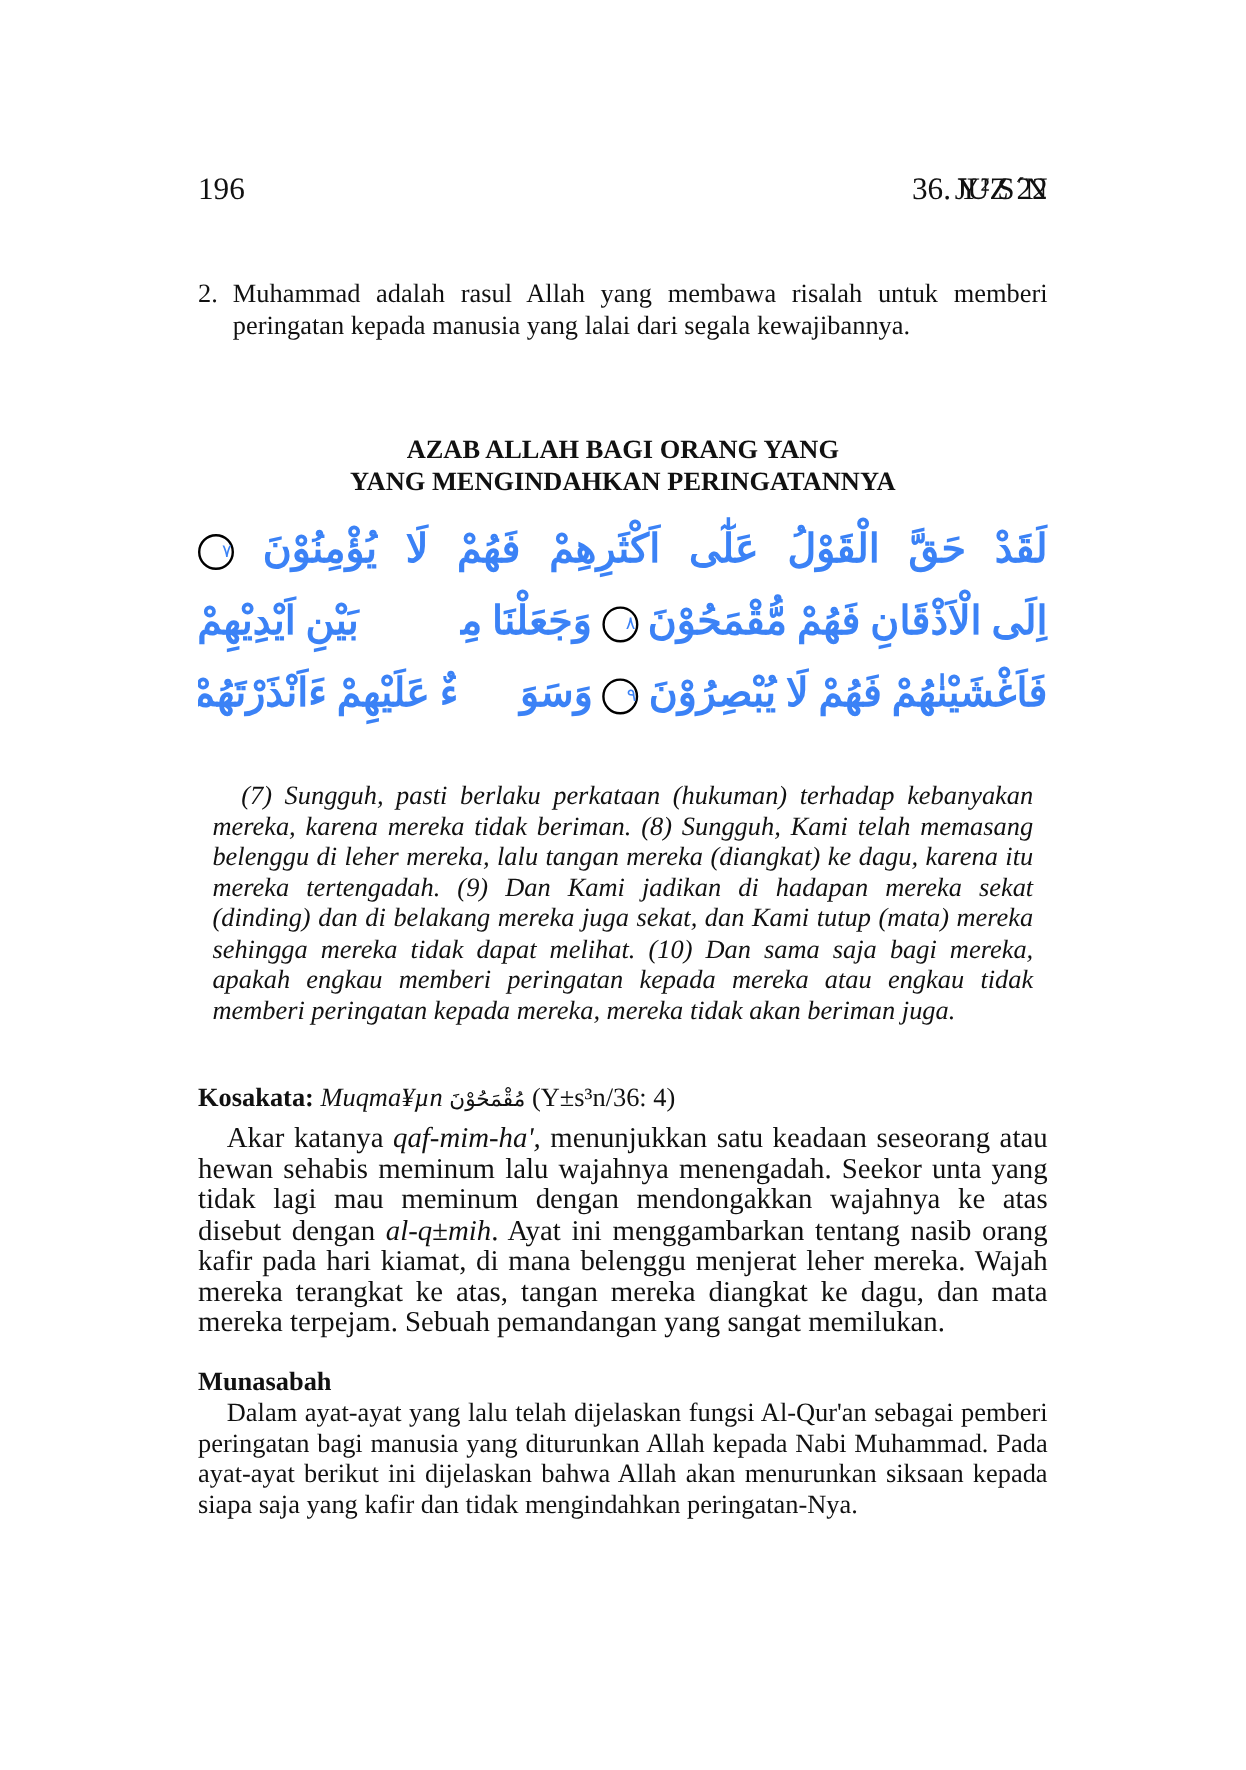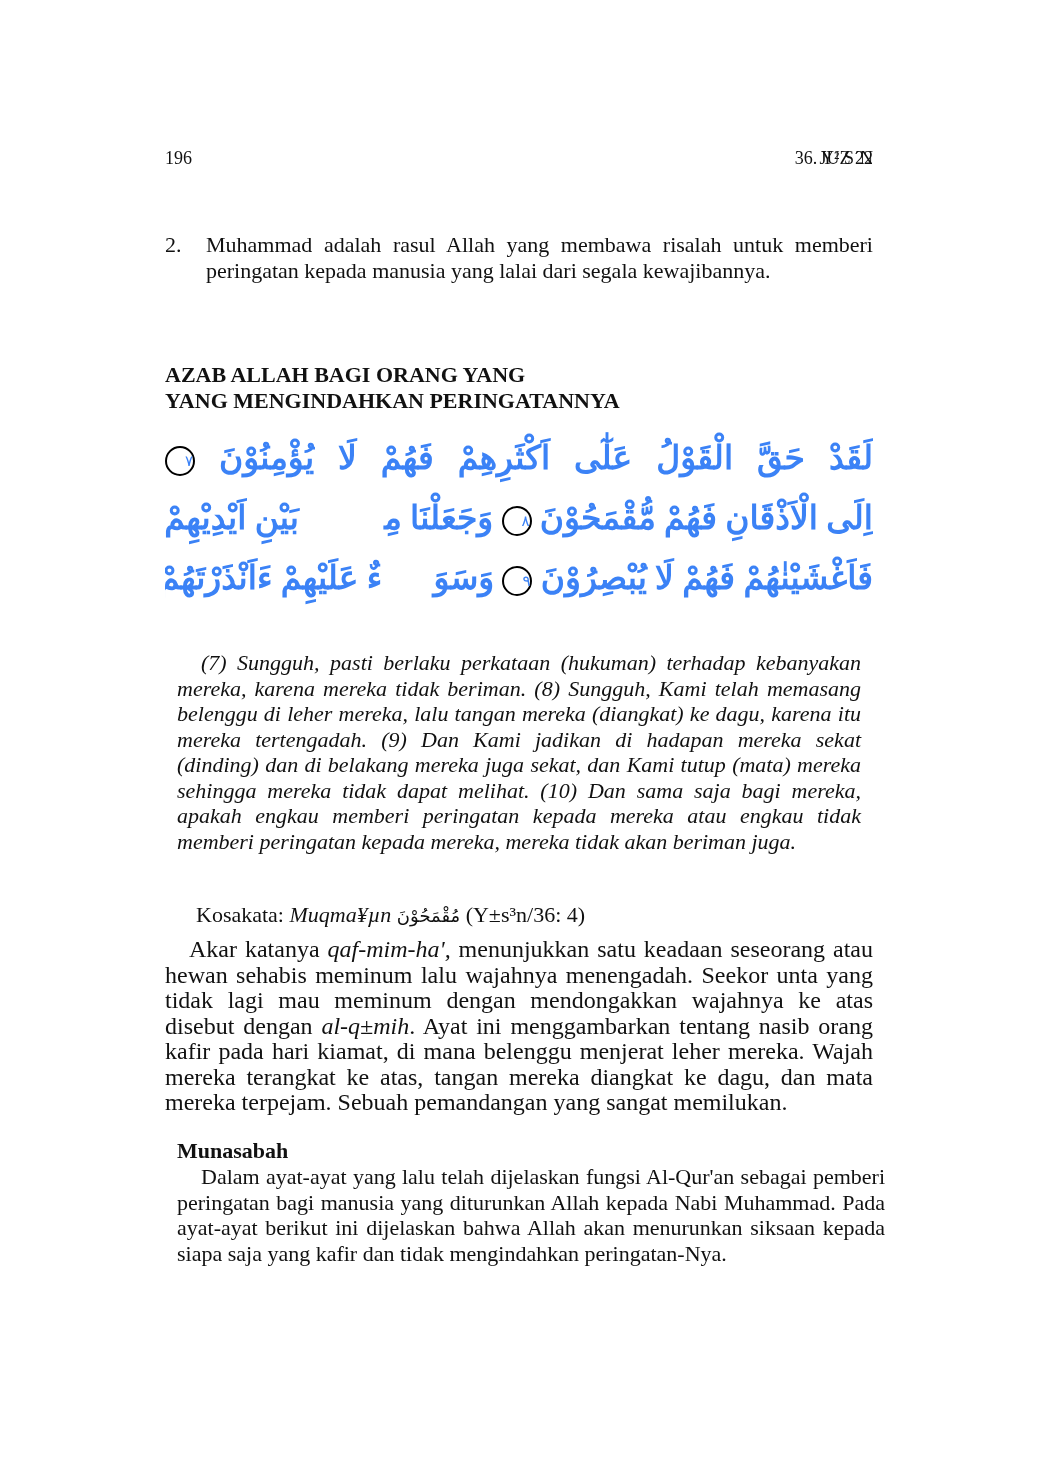--- a/index.html
+++ b/index.html
@@ -20,21 +20,21 @@
       left: 165px;
       top: 0;
       width: 708px;
     }
     .running-head {
       position: absolute;
       top: 143px;
       left: 0;
       width: 708px;
       height: 30px;
-      font-size: 18px;
+      font-size: 26px;
       line-height: 30px;
     }
     .running-head .pg { position: absolute; left: 0; top: 0; }
     .running-head .surah { position: absolute; left: 0; width: 708px; text-align: right; top: 0; }
     .running-head .juz { position: absolute; right: 0; top: 0; }
 
     .numbered-item {
       position: absolute;
       top: 232px;
       left: 0;
@@ -42,31 +42,32 @@
       font-size: 22px;
       line-height: 26px;
       text-align: justify;
     }
     .numbered-item .num {
       position: absolute;
       left: 0;
       top: 0;
     }
     .numbered-item .txt {
-      margin-left: 41px;
+      margin-left: 29px;
       display: block;
       text-align: justify;
       text-align-last: left;
     }
 
     .section-title {
       position: absolute;
       top: 362px;
       left: 0;
       width: 708px;
+      text-align: center;
       font-weight: bold;
       font-size: 22px;
       line-height: 26px;
     }
 
     .arabic-block {
       position: absolute;
       top: 428px;
       left: 0;
       width: 708px;
@@ -119,21 +120,21 @@
     }
 
     .kosakata-line {
       position: absolute;
       top: 902px;
       left: 0;
       width: 708px;
       font-size: 22px;
       line-height: 26px;
     }
-    .kosakata-line .label { font-weight: normal; margin-left: 31px; }
+    .kosakata-line .label { font-weight: bold; }
     .kosakata-line .term { font-style: italic; }
     .kosakata-line .term-ar {
       font-family: "DejaVu Sans", sans-serif;
       font-size: 18px;
       direction: rtl;
       unicode-bidi: isolate;
     }
 
     .kosakata-text {
       position: absolute;
@@ -146,21 +147,20 @@
       text-indent: 24px;
       margin: 0;
     }
     .kosakata-text em { font-style: italic; }
 
     .munasabah-block {
       position: absolute;
       top: 1138px;
       left: 0;
       width: 708px;
-      margin-left: 12px;
     }
     .munasabah-text {
       font-size: 22px;
       line-height: 25.5px;
       text-align: justify;
       text-indent: 24px;
       margin: 0;
     }
   </style>
 </head>

